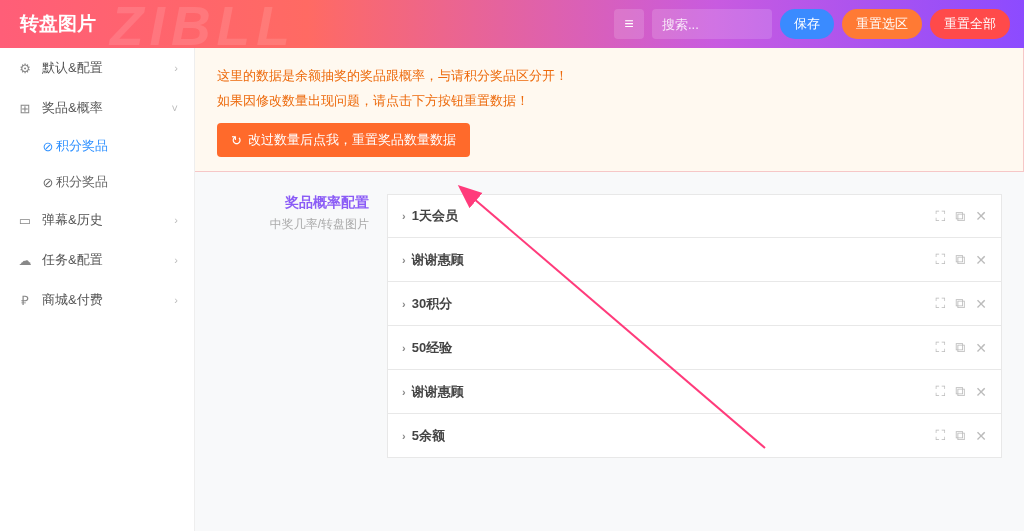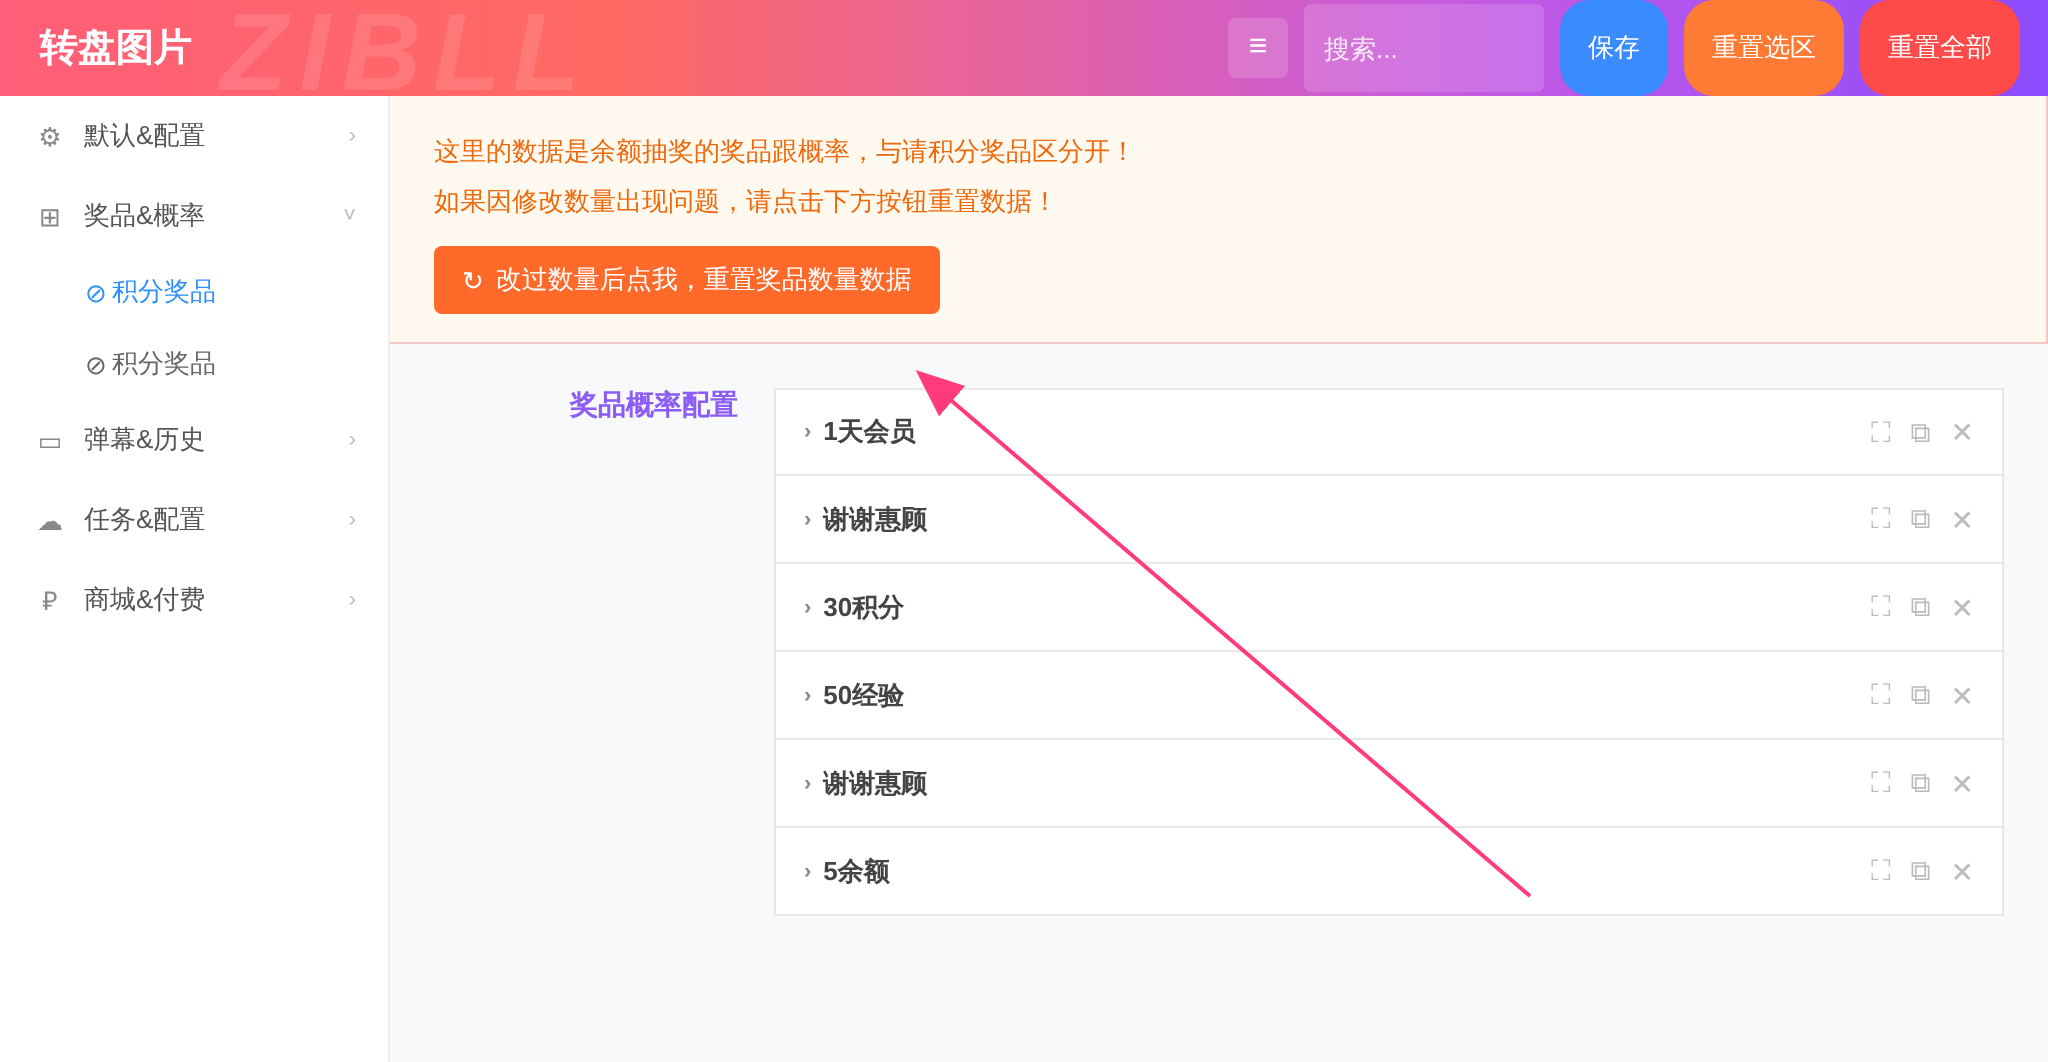--- a/index.html
+++ b/index.html
@@ -18,25 +18,25 @@
     color:rgba(255,255,255,0.12); font-style:italic; pointer-events:none;
   }
   .title { color:#fff; font-size:19px; font-weight:700; z-index:1;}
   .header-right { margin-left:auto; display:flex; align-items:center; gap:8px; z-index:1;}
   .hr-iconbtn {
     width:30px; height:30px; border-radius:4px;
     display:flex; align-items:center; justify-content:center;
     background:rgba(255,255,255,0.15); color:#fff; cursor:pointer;
   }
   .search {
-    width:120px; height:44px; border:none; border-radius:4px;
+    width:120px; height:30px; border:none; border-radius:4px;
     background:rgba(255,255,255,0.15); color:#fff; padding:0 10px; font-size:13px;
   }
   .search::placeholder { color:rgba(255,255,255,0.85); }
-  .btn { height:48px; padding:0 14px; border:none; border-radius:15px; color:#fff; font-size:13px; cursor:pointer; }
+  .btn { height:30px; padding:0 14px; border:none; border-radius:15px; color:#fff; font-size:13px; cursor:pointer; }
   .btn-blue   { background:#3a8bff; }
   .btn-orange { background:#ff7a34; }
   .btn-red    { background:#ff4a4a; }
 
   
   .sidebar { position:absolute; top:48px; left:0; bottom:0; width:195px; background:#fff; border-right:1px solid #eee; }
   .side-item {
     display:flex; align-items:center; height:40px; padding:0 16px;
     font-size:13px; color:#555; cursor:pointer; position:relative;
   }
@@ -146,20 +146,21 @@
     <button class="warn-btn">
       <span>↻</span>
       <span>改过数量后点我，重置奖品数量数据</span>
     </button>
   </div>
 
 
   <div class="config-row">
     <div class="config-label">
       <div class="ttl">奖品概率配置</div>
+      <div class="sub">中奖几率/转盘图片</div>
     </div>
     <div class="config-list">
 
       <div class="prize-item">
         <span class="arr">›</span>
         <span class="name">1天会员</span>
         <span class="tool">⛶</span>
         <span class="tool">⧉</span>
         <span class="tool">✕</span>
       </div>

